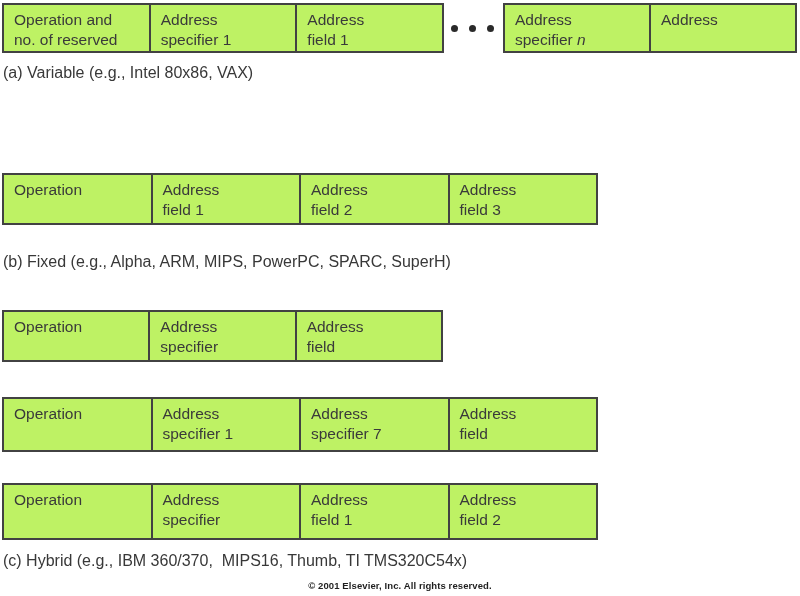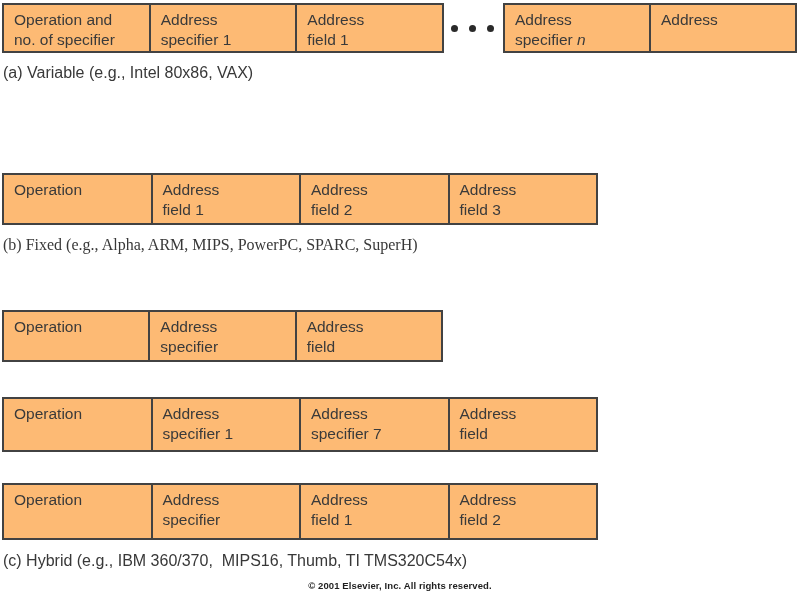--- a/index.html
+++ b/index.html
@@ -2,55 +2,55 @@
 <html><head>
 <meta charset="utf-8">
 <style>
   html,body { margin:0; padding:0; background:#ffffff; }
   .fig {
     position:relative; width:800px; height:596px; background:#ffffff;
     font-family:"Liberation Sans", sans-serif; color:#3a3a3a; overflow:hidden;
   }
   .boxrow {
     position:absolute; display:flex; border:2px solid #424242;
-    box-sizing:border-box; background:#fdba74;
+    box-sizing:border-box; background:#bef264;
   }
   .cell { flex:1 1 0; padding:5px 6px 0 10px; box-sizing:border-box; overflow:hidden; }
   .cell + .cell { border-left:2px solid #424242; }
   .ln { font-size:15.5px; line-height:20px; white-space:nowrap; color:#3a3a3a; }
   .it { font-style:italic; }
   .caption {
     position:absolute; font-size:16px; line-height:19px; white-space:pre; color:#383838;text-align:center;
   }
   .dots { position:absolute; left:451px; top:25px; display:flex; gap:11px; }
   .dot { width:7px; height:7px; border-radius:50%; background:#2a2a2a; }
   .copyright {
     position:absolute; top:580px; left:0; width:800px; text-align:center;
     font-size:9.5px; font-weight:bold; color:#1f1f1f; letter-spacing:0.1px;
   }
   
   .pos-a1 { left:2px;   top:3px;   width:442px; height:50px; }
   .pos-a2 { left:503px; top:3px;   width:294px; height:50px; }
   .pos-cap-a { left:3px; top:63px; }
   .pos-b  { left:2px;   top:173px; width:596px; height:52px; }
-  .pos-cap-b { left:3px; top:235px;font-family:Liberation Serif, serif; }
+  .pos-cap-b { left:3px; top:252px; }
   .pos-c1 { left:2px;   top:310px; width:441px; height:52px; }
   .pos-c2 { left:2px;   top:397px; width:596px; height:55px; }
   .pos-c3 { left:2px;   top:483px; width:596px; height:57px; }
   .pos-cap-c { left:3px; top:551px; }
 </style>
 </head>
 <body>
 
 <div class="fig">
 
   <div class="boxrow pos-a1">
     <div class="cell">
       <div class="ln">Operation and</div>
-      <div class="ln">no. of specifier</div>
+      <div class="ln">no. of reserved</div>
     </div>
     <div class="cell">
       <div class="ln">Address</div>
       <div class="ln">specifier 1</div>
     </div>
     <div class="cell">
       <div class="ln">Address</div>
       <div class="ln">field 1</div>
     </div>
   </div>

